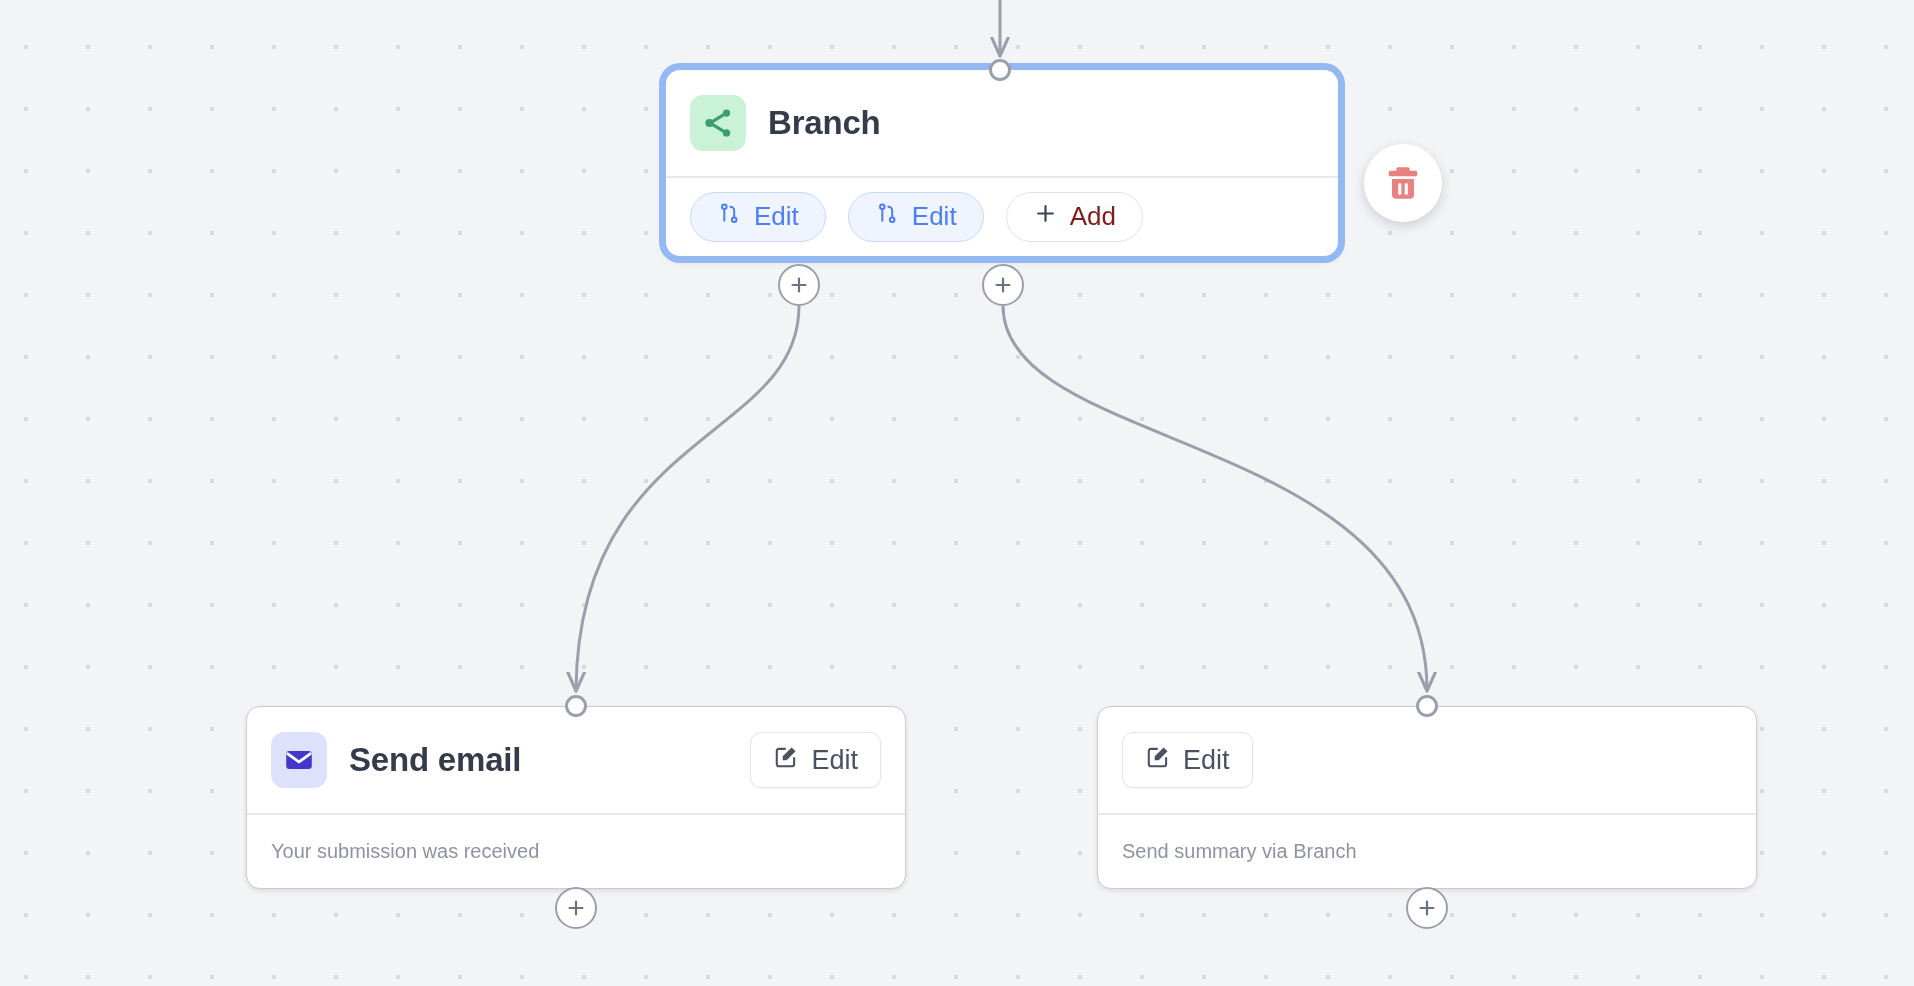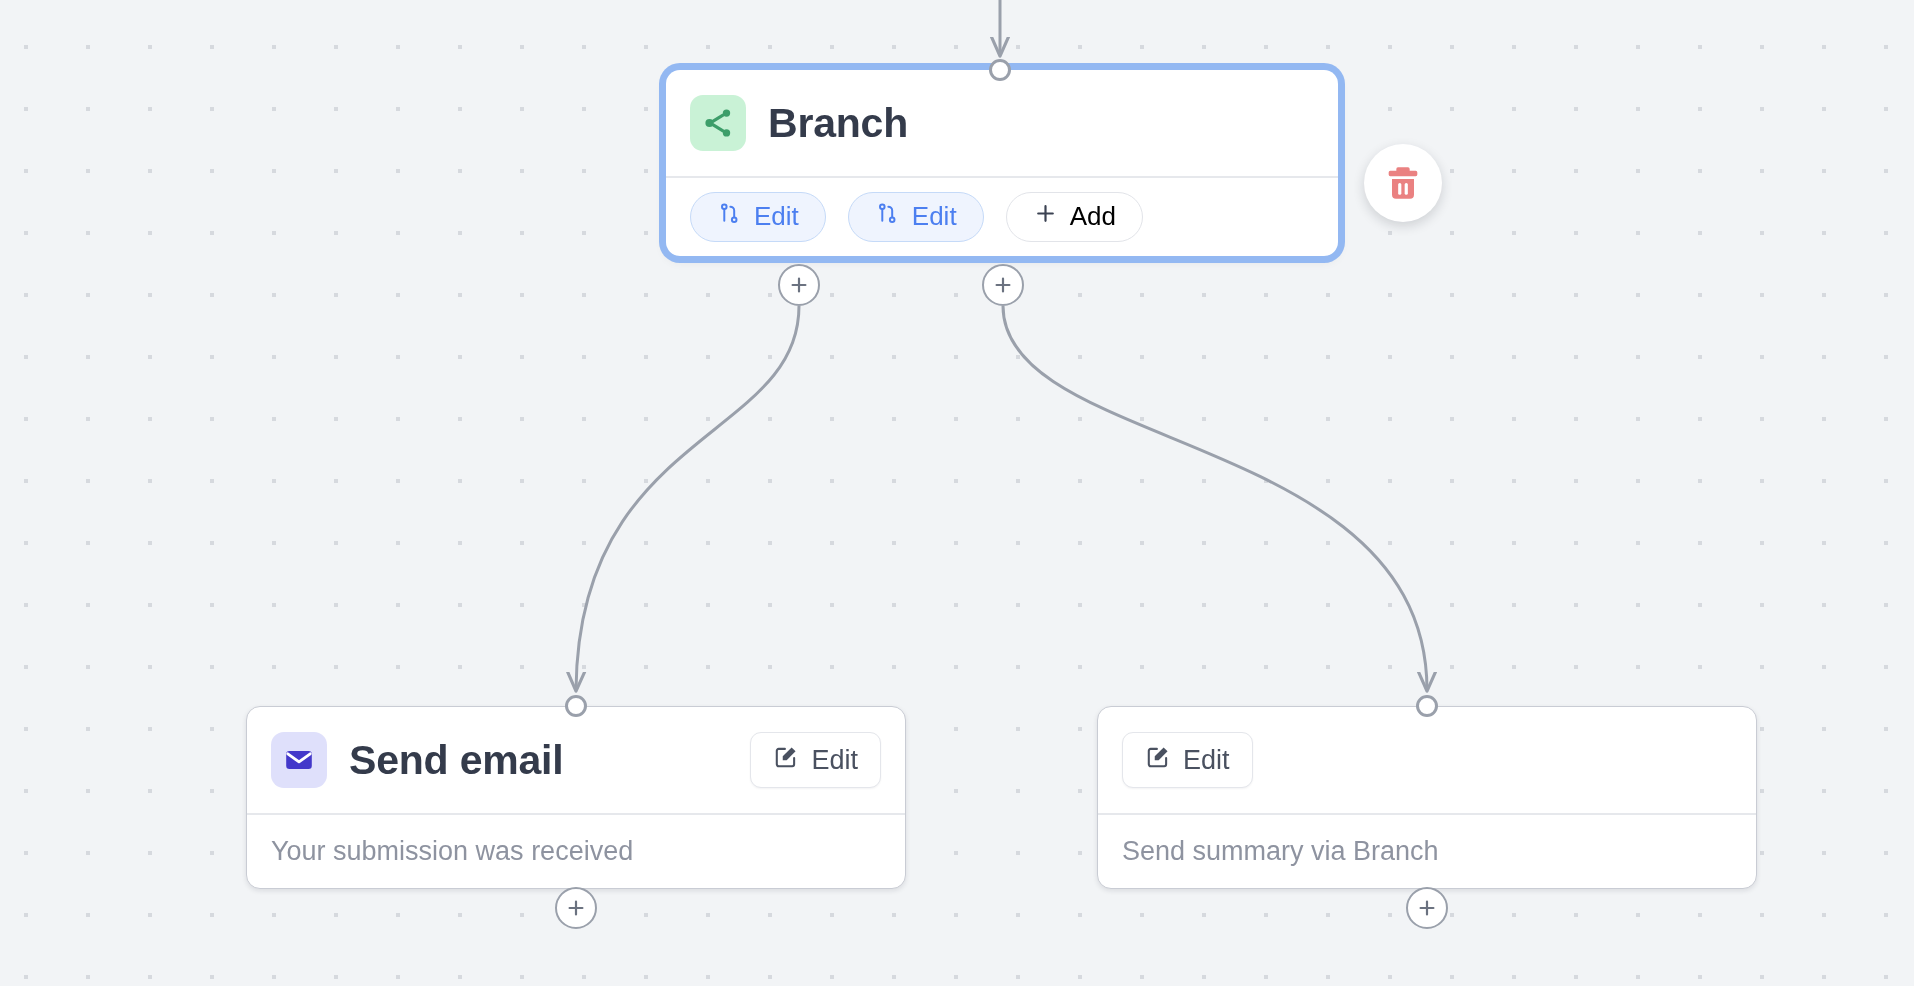--- a/index.html
+++ b/index.html
@@ -65,42 +65,42 @@
     display: flex;
     align-items: center;
     justify-content: center;
     flex: 0 0 auto;
   }
   .icon-green  { background: #c9f2d6; }
   .icon-indigo { background: #dfe0fb; }
   .icon-slack  { background: #f4f4f5; }
 
   .node-title {
-    font-size: 41px;
+    font-size: 33px;
     font-weight: bold;
     color: #343b4b;
     letter-spacing: -0.2px;
     white-space: nowrap;
   }
 
   .node-divider {
     height: 1.5px;
     background: #e6e8ec;
     width: 100%;
   }
 
   .node-body {
     padding: 0 24px;
     height: 73px;
     display: flex;
     align-items: center;
   }
 
   .node-subtitle {
-    font-size: 27px;
+    font-size: 20px;
     color: #8e93a0;
     white-space: nowrap;
   }
 
   
   .branch-actions {
     display: flex;
     align-items: center;
     gap: 22px;
     padding: 0 24px;
@@ -123,21 +123,21 @@
   .pill-edit {
     background: #eff4fe;
     border: 1.5px solid #c5daf8;
     color: #4c7ff0;
     font-weight: normal;
   }
 
   .pill-add {
     background: #ffffff;
     border: 1.5px solid #e2e4e9;
-    color: #000000;
+    color: #7f1d1d;
   }
 
   
   .btn-edit {
     display: inline-flex;
     align-items: center;
     justify-content: center;
     gap: 12px;
     height: 56px;
     padding: 0 22px;

